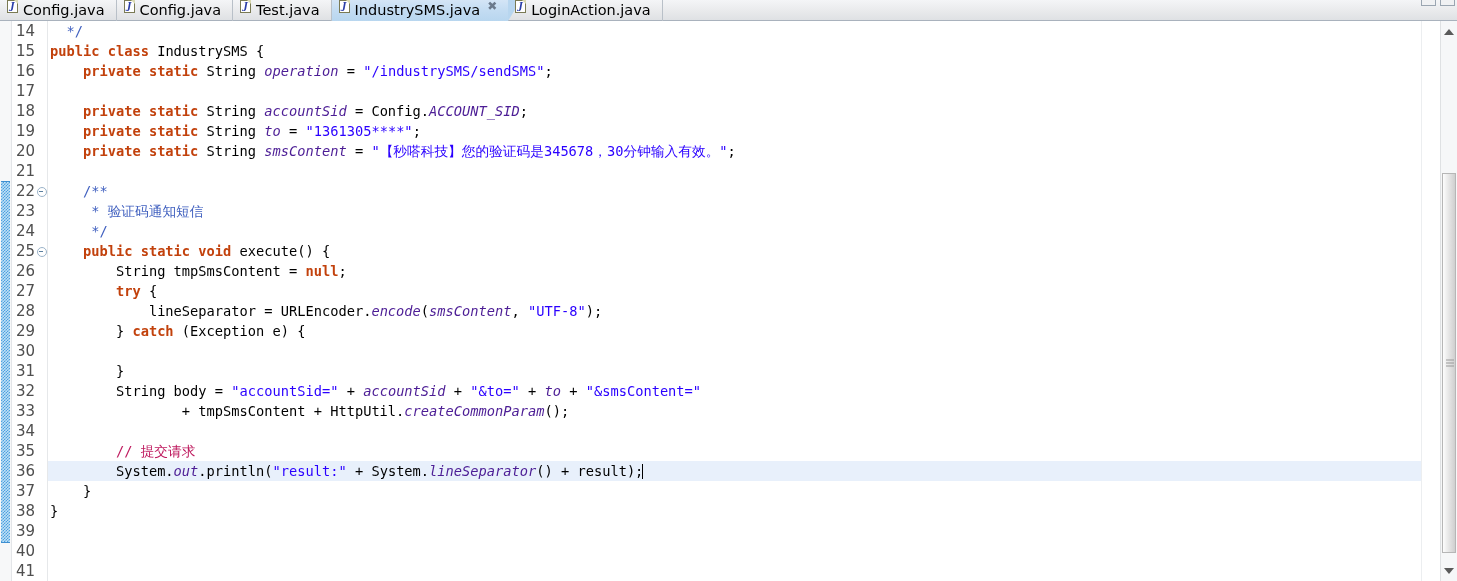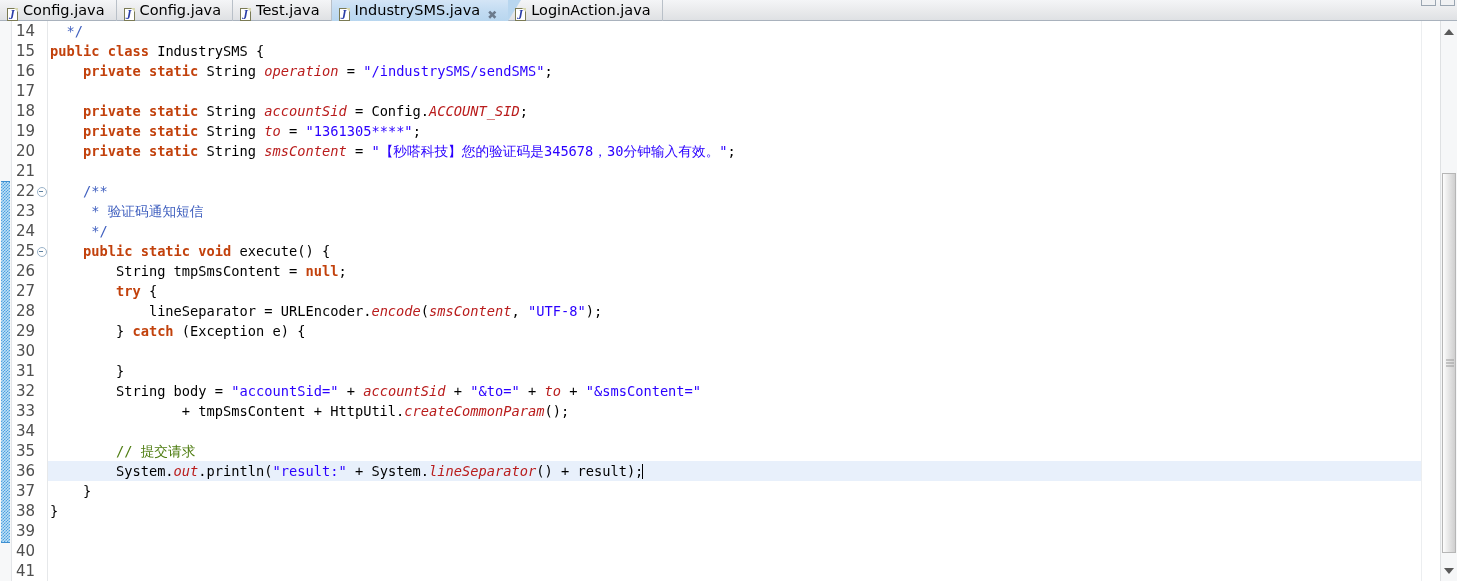--- a/index.html
+++ b/index.html
@@ -24,21 +24,21 @@
     background: linear-gradient(to bottom, #f4f5f7 0%, #e9eaec 55%, #dfe1e4 100%);
     border-bottom: 1px solid #a9b2bd;
     box-sizing: border-box;
   }
   .tabs {
     display: flex; align-items: stretch;
     height: 21px;
   }
   .tab {
     position: relative;
-    display: flex; align-items: flex-end;
+    display: flex; align-items: flex-start;
     gap: 5px;
     padding: 0 11px 0 7px;
     height: 21px;
     box-sizing: border-box;
     font-size: 14.5px;
     color: #000000;
     white-space: nowrap;
     border-right: 1px solid #b9c0c8;
     background: transparent;
   }
@@ -203,22 +203,22 @@
     box-sizing: border-box;
   }
   .cline.current {
     background: #e8f0fb;
     width: 1373px;
   }
 
   
   .kw      { color: #c2410c; font-weight: bold; }
   .str     { color: #2a00ff; }
-  .fld     { color: #b91c1c; font-style: italic; }
-  .cmt     { color: #4d7c0f; }
+  .fld     { color: #4c1d95; font-style: italic; }
+  .cmt     { color: #be185d; }
   .jdoc    { color: #3f5fbf; }
   .plain   { color: #000000; }
 
   .caret {
     display: inline-block;
     width: 1px; height: 15px;
     background: #000;
     vertical-align: -3px;
     margin-left: -1px;
   }

